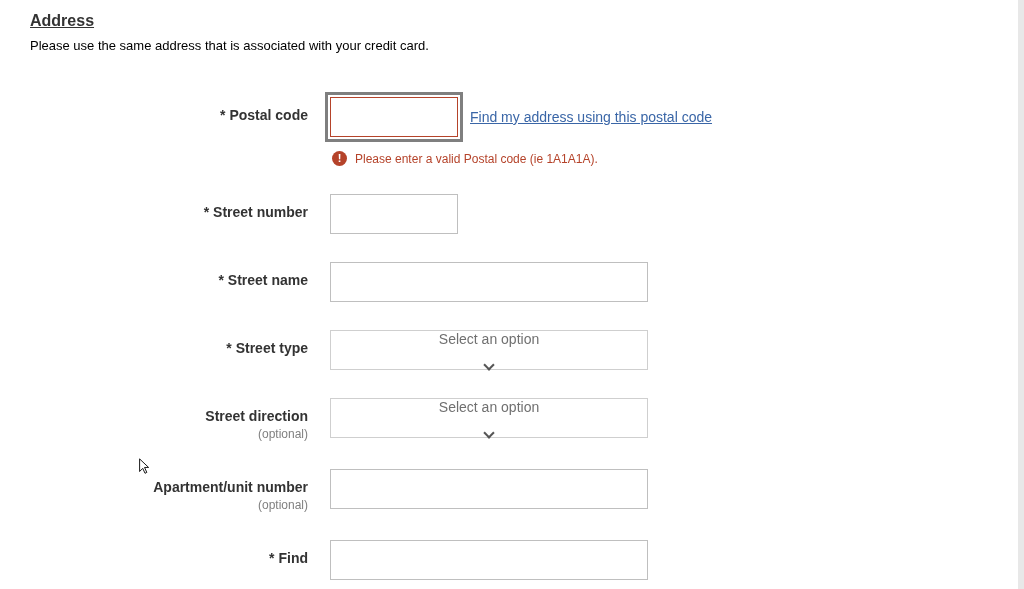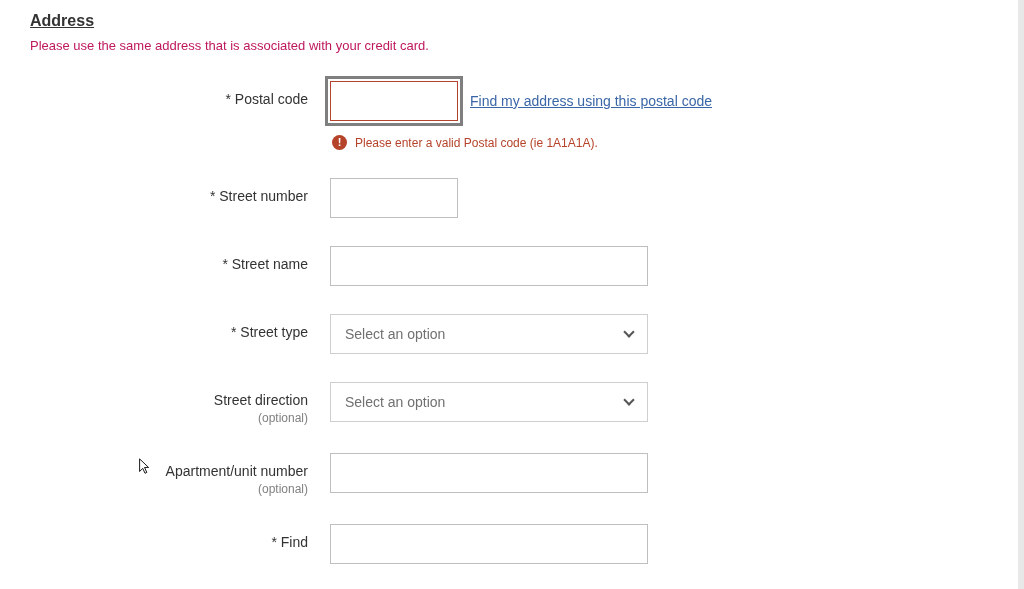--- a/index.html
+++ b/index.html
@@ -18,37 +18,37 @@
     }
     .section-title {
       font-size: 16px;
       font-weight: bold;
       color: #333333;
       margin-bottom: 8px;
       text-decoration: underline;
     }
     .section-subtitle {
       font-size: 13px;
-      color: #be185d;
-      margin-bottom: 28px;
+      color: #000000;
+      margin-bottom: 44px;
     }
     .form-row {
       display: flex;
       align-items: flex-start;
       margin-bottom: 28px;
     }
     .label-col {
       width: 300px;
       text-align: right;
       padding-right: 22px;
       padding-top: 10px;
       line-height: 1.2;
     }
     .label-col .required {
-      font-weight: normal;
+      font-weight: bold;
       color: #333;
     }
     .label-col .optional {
       display: block;
       font-size: 12px;
       color: #808080;
       font-weight: normal;
       margin-top: 2px;
     }
     .label-error {
@@ -88,20 +88,21 @@
       height: 40px;
       border: 1px solid #cfcfcf;
       background: #fff;
       display: flex;
       align-items: center;
       justify-content: space-between;
       padding: 0 14px;
       color: #707070;
       font-size: 14px;
       cursor: pointer;
+      flex-direction: column;
     }
     .chevron {
       display: inline-block;
       width: 8px;
       height: 8px;
       border-right: 2px solid #555;
       border-bottom: 2px solid #555;
       transform: rotate(45deg);
       margin-top: -4px;
     }

